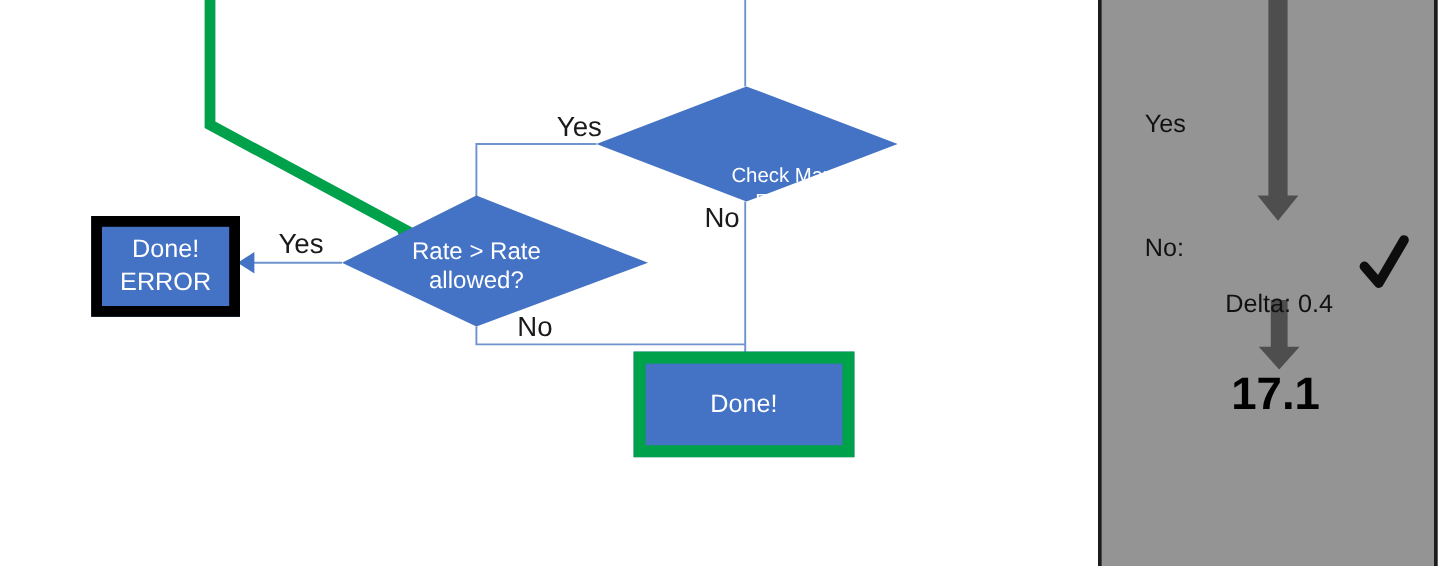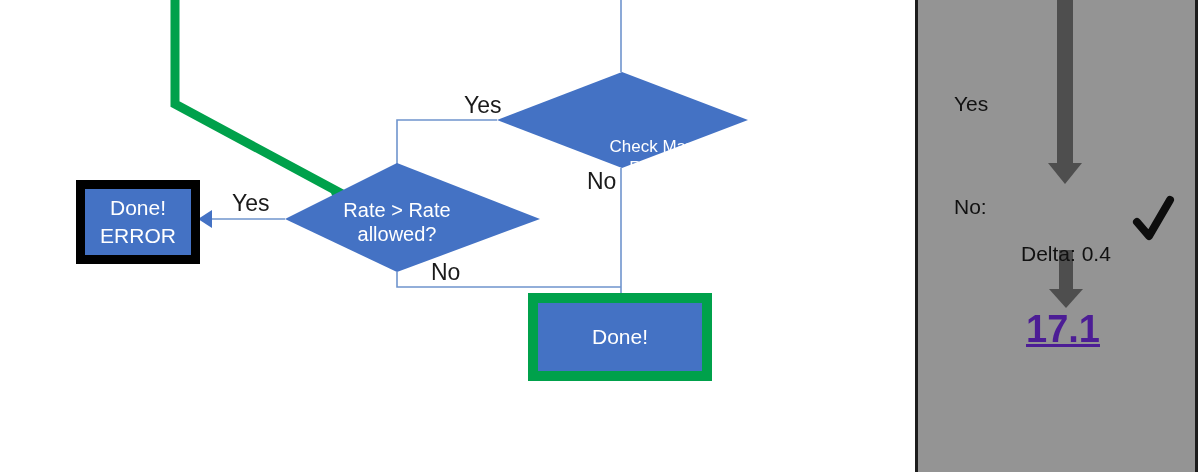--- a/index.html
+++ b/index.html
@@ -84,26 +84,25 @@
   }
   .panel-text {
     position: absolute;
     color: #111111;
     font-size: 21px;
     line-height: 1;
     white-space: nowrap;
   }
   #panel-value {
     position: absolute;
-    color: #4c1d95;
+    color: #000000;
     font-size: 38px;
     font-weight: bold;
     line-height: 1;
     white-space: nowrap;
-    text-decoration: underline;
   }
   #panel-svg {
     position: absolute;
     left: 0;
     top: 0;
     width: 283px;
     height: 472px;
   }
 </style>
 </head>

